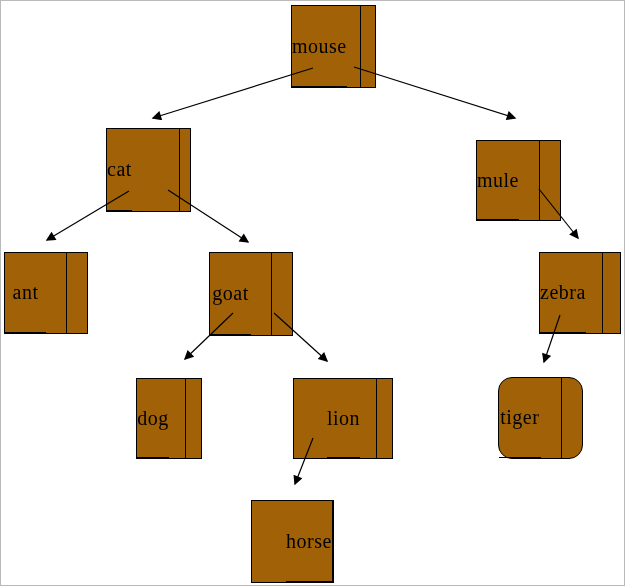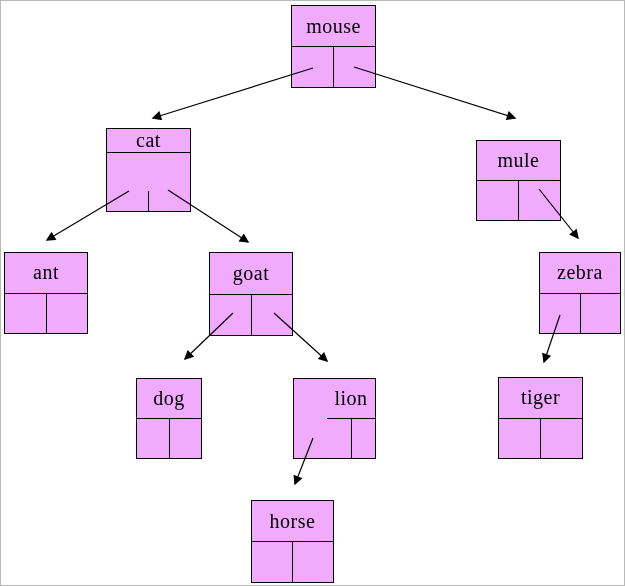--- a/index.html
+++ b/index.html
@@ -10,23 +10,23 @@
     box-sizing: border-box;
     border: 1px solid #b9b9b9;
     background: #ffffff;
     overflow: hidden;
     font-family: "Liberation Serif", "DejaVu Serif", serif;
   }
   .node {
     position: absolute;
     box-sizing: border-box;
     border: 1.5px solid #000000;
-    background: #f0abfc;
+    background: #a16207;
     display: flex;
-    flex-direction: column;
+    flex-direction: row;
     z-index: 1;
   }
   .node .label {
     flex: 1 1 50%;
     border-bottom: 1.5px solid #000000;
     display: flex;
     align-items: center;
     justify-content: center;
     font-size: 20px;
     color: #000000;
@@ -108,35 +108,35 @@
           <div class="cell right"></div>
         </div>
       </div>
       <div class="node" style="left: 135px; top: 377px; width: 66px; height: 81px;">
         <div class="label">dog</div>
         <div class="cells">
           <div class="cell left"></div>
           <div class="cell right"></div>
         </div>
       </div>
-      <div class="node" style="left: 292px; top: 377px; width: 83px; height: 81px; padding-left: 33px;">
+      <div class="node" style="left: 292px; top: 377px; width: 100px; height: 81px; padding-left: 33px;">
         <div class="label">lion</div>
         <div class="cells">
           <div class="cell left"></div>
           <div class="cell right"></div>
         </div>
       </div>
-      <div class="node" style="left: 497px; top: 376px; width: 85px; height: 82px;">
+      <div class="node" style="left: 497px; top: 376px; width: 85px; height: 82px; border-radius: 14px;">
         <div class="label">tiger</div>
         <div class="cells">
           <div class="cell left"></div>
           <div class="cell right"></div>
         </div>
       </div>
-      <div class="node" style="left: 250px; top: 499px; width: 83px; height: 83px;">
+      <div class="node" style="left: 250px; top: 499px; width: 83px; height: 83px; padding-left: 34px;">
         <div class="label">horse</div>
         <div class="cells">
           <div class="cell left"></div>
           <div class="cell right"></div>
         </div>
       </div>
     </div>
 </div>
 
 </body></html>

